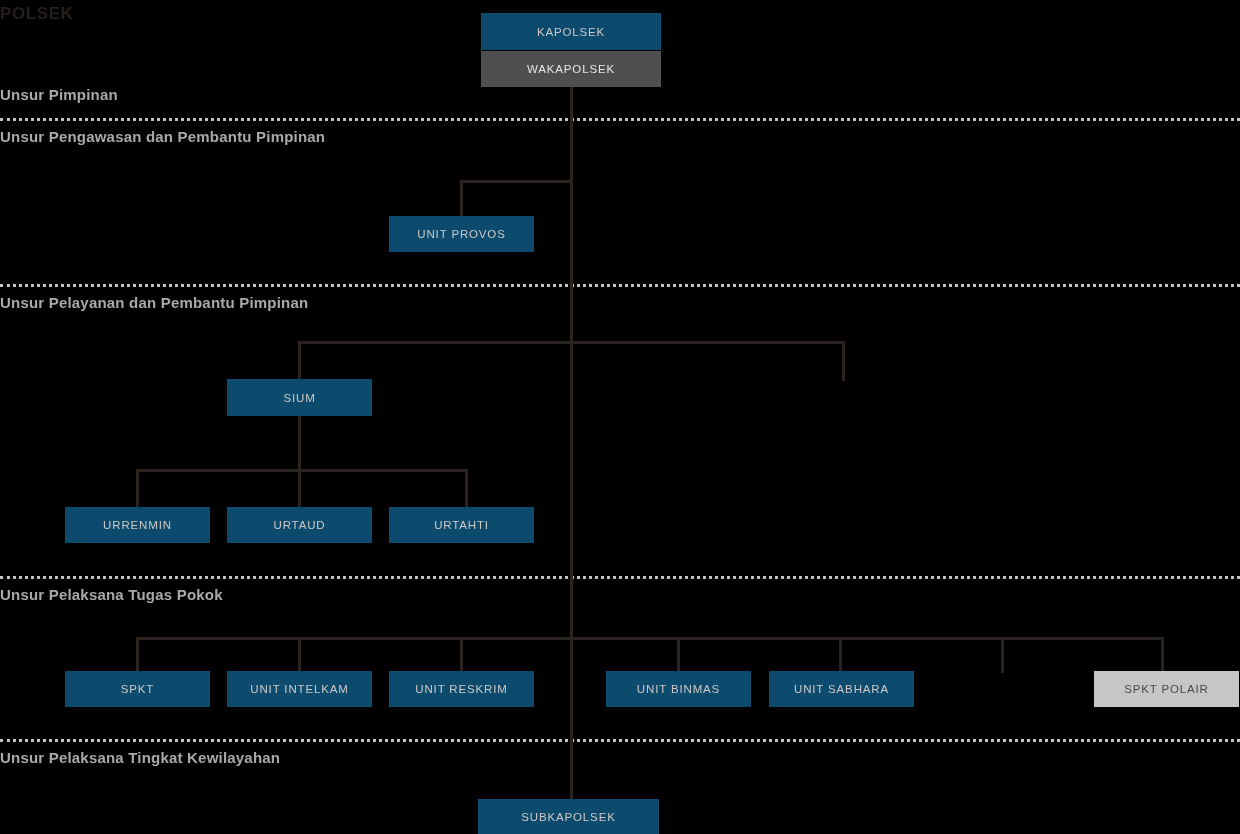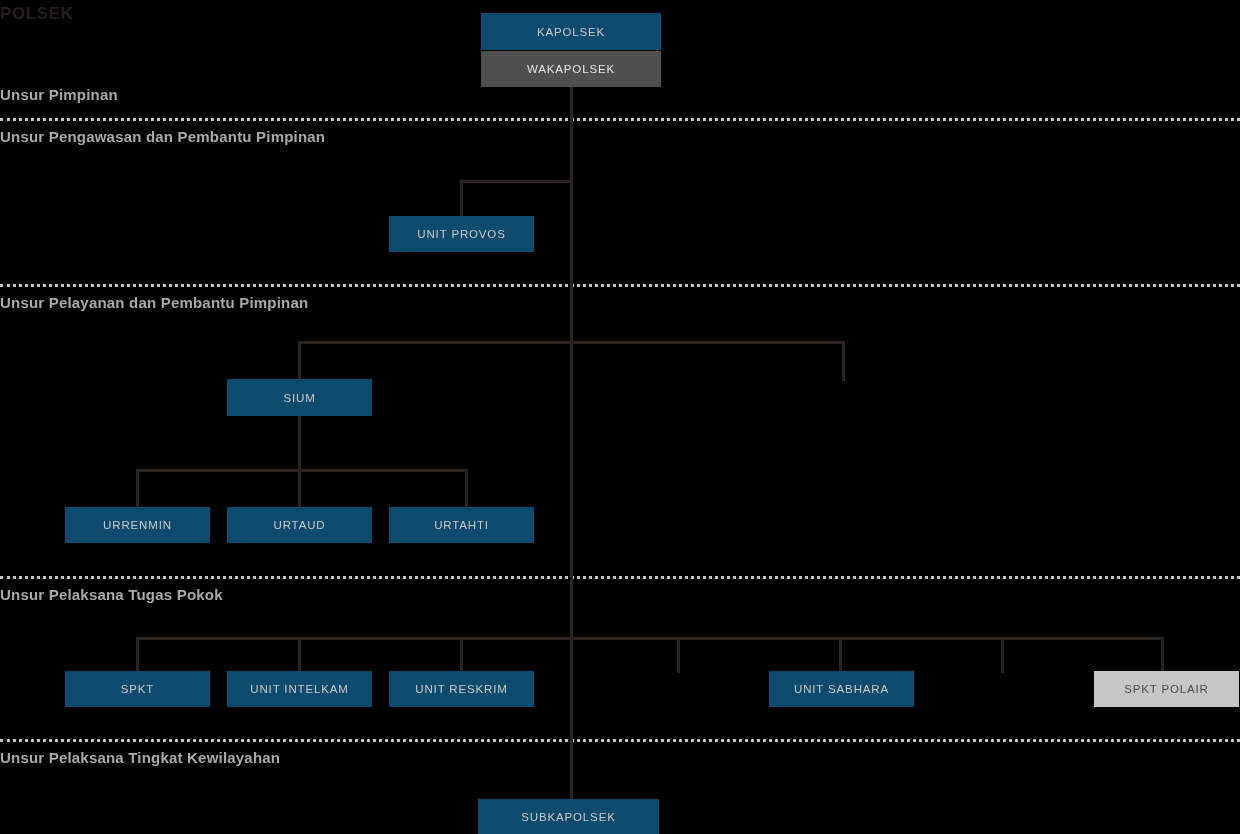--- a/index.html
+++ b/index.html
@@ -127,18 +127,19 @@
 
   <div class="node dark" style="left:227px; top:379px; width:145px; height:37px;">SIUM</div>
 
   <div class="node dark" style="left:65px;  top:507px; width:145px; height:36px;">URRENMIN</div>
   <div class="node dark" style="left:227px; top:507px; width:145px; height:36px;">URTAUD</div>
   <div class="node dark" style="left:389px; top:507px; width:145px; height:36px;">URTAHTI</div>
 
   <div class="node dark" style="left:65px;   top:671px; width:145px; height:36px;">SPKT</div>
   <div class="node dark" style="left:227px;  top:671px; width:145px; height:36px;">UNIT INTELKAM</div>
   <div class="node dark" style="left:389px;  top:671px; width:145px; height:36px;">UNIT RESKRIM</div>
+  <div class="node dark" style="left:606px;  top:671px; width:145px; height:36px;">UNIT BINMAS</div>
   <div class="node dark" style="left:769px;  top:671px; width:145px; height:36px;">UNIT SABHARA</div>
   <div class="node light" style="left:1094px; top:671px; width:145px; height:36px;">SPKT POLAIR</div>
 
   <div class="node dark" style="left:478px; top:799px; width:181px; height:35px;">SUBKAPOLSEK</div>
 
 </div>
 
 </body></html>

